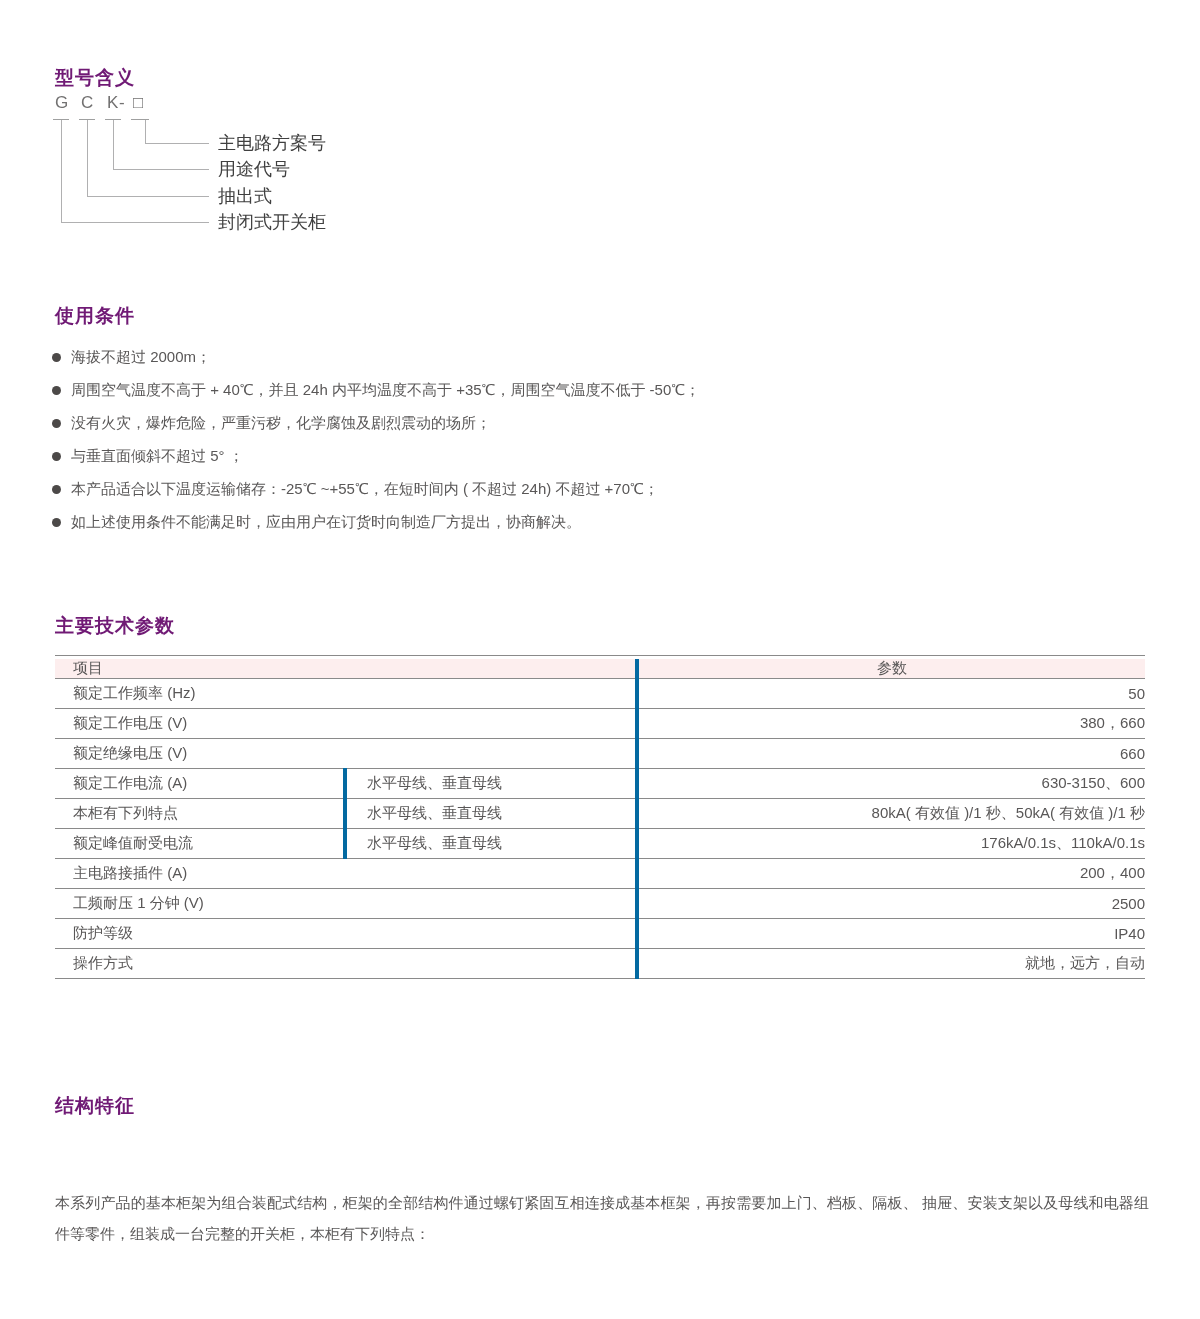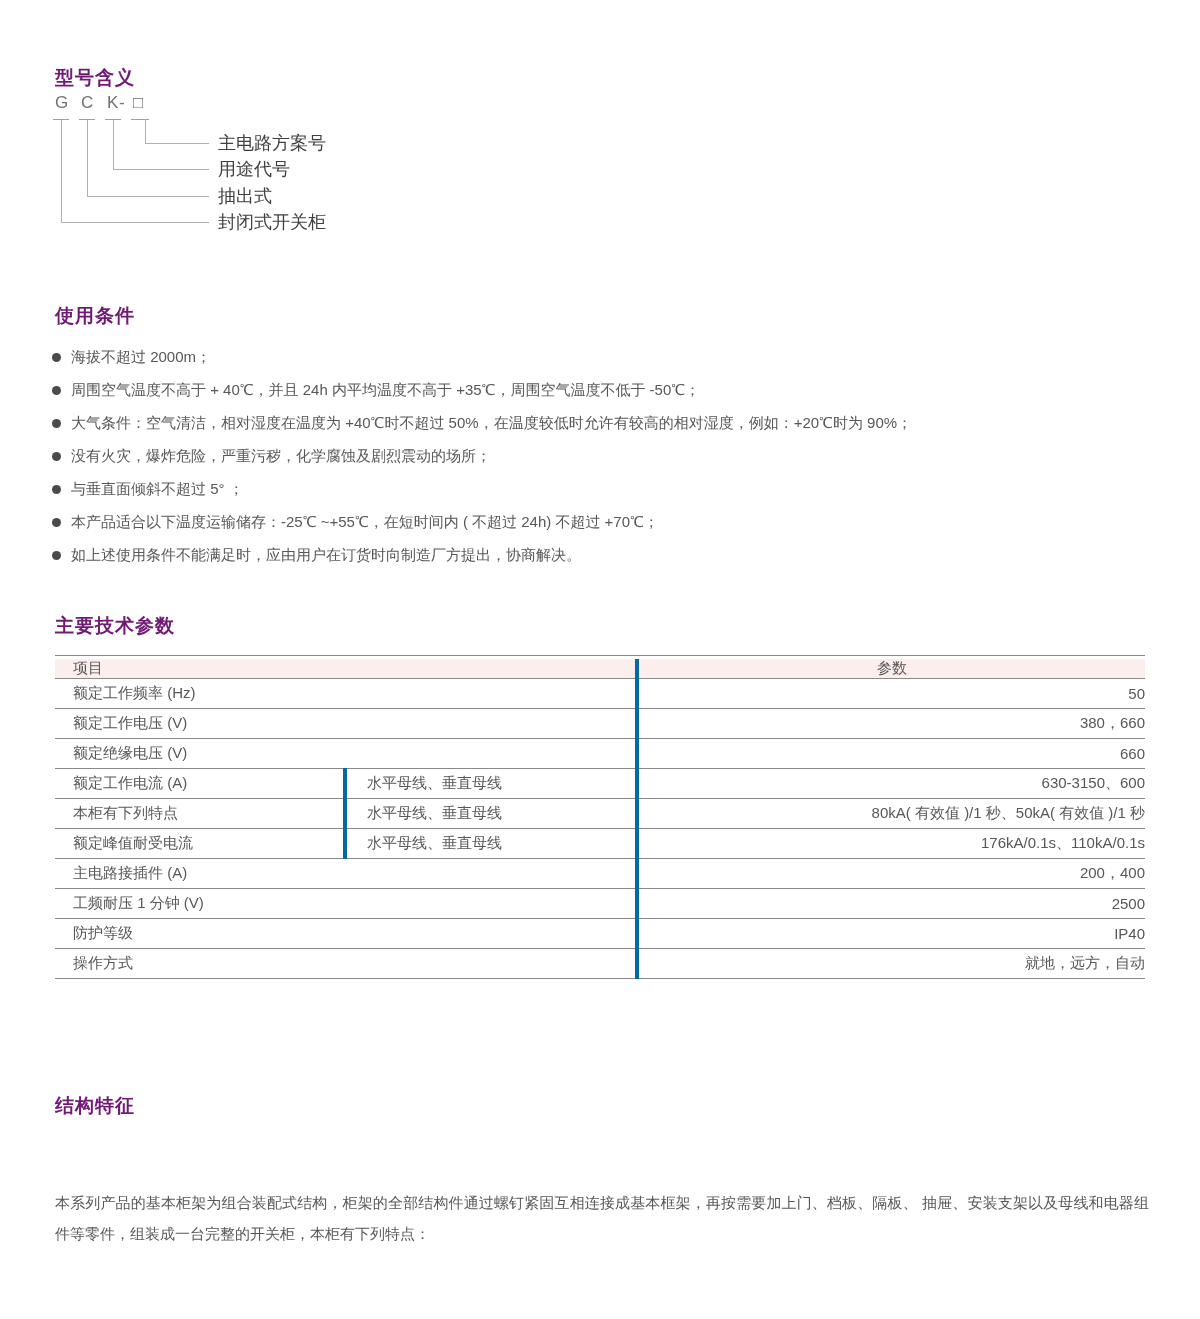--- a/index.html
+++ b/index.html
@@ -102,24 +102,20 @@
     <li>
         <i class="bullet"></i>
         <span>海拔不超过 2000m；</span>
       </li>
     <li>
         <i class="bullet"></i>
         <span>周围空气温度不高于 + 40℃，并且 24h 内平均温度不高于 +35℃，周围空气温度不低于 -50℃；</span>
       </li>
     <li>
         <i class="bullet"></i>
-        <span>大气条件：空气清洁，相对湿度在温度为 +40℃时不超过 50%，在温度较低时允许有较高的相对湿度，例如：+20℃时为 90%；</span>
-      </li>
-    <li>
-        <i class="bullet"></i>
         <span>没有火灾，爆炸危险，严重污秽，化学腐蚀及剧烈震动的场所；</span>
       </li>
     <li>
         <i class="bullet"></i>
         <span>与垂直面倾斜不超过 5°  ；</span>
       </li>
     <li>
         <i class="bullet"></i>
         <span>本产品适合以下温度运输储存：-25℃ ~+55℃，在短时间内 ( 不超过 24h) 不超过 +70℃；</span>
       </li>

